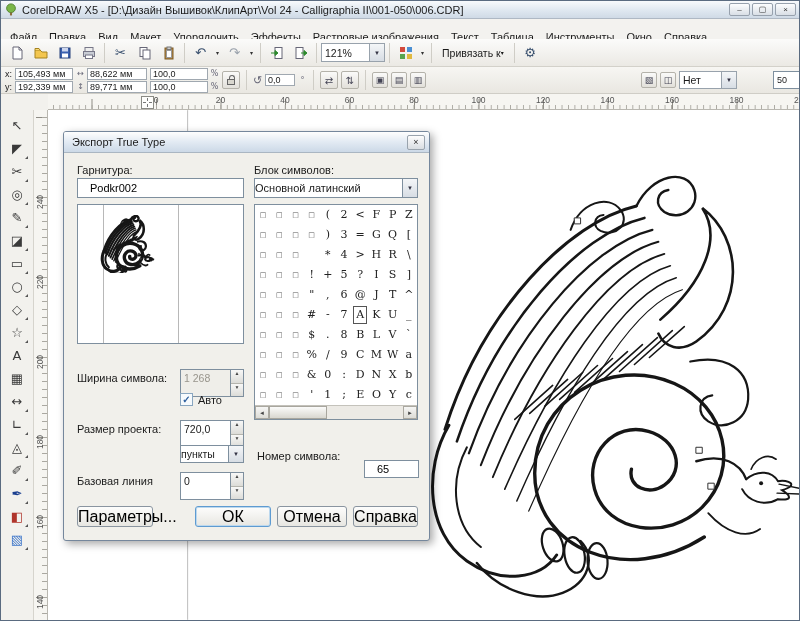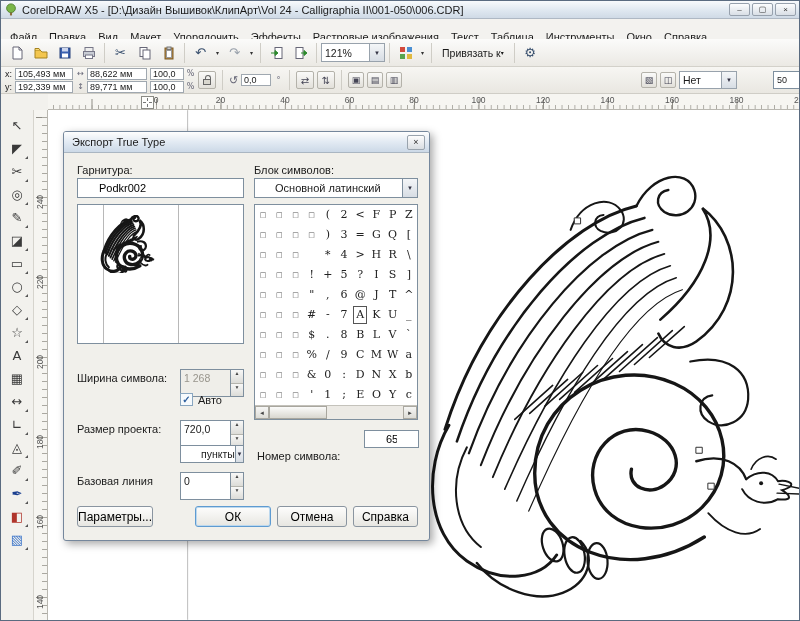--- a/index.html
+++ b/index.html
@@ -39,21 +39,21 @@
 
   
   .propbar{position:absolute;left:0;top:66px;right:0;height:27px;
     background:linear-gradient(#f7f6f3,#e9e7e1);border-bottom:1px solid #cfcdc6;
     display:flex;align-items:center;padding:0 4px;gap:3px;z-index:40}
   .pb-col{display:flex;flex-direction:column;gap:1px}
   .pb-row{display:flex;align-items:center;gap:2px}
   .pb-lbl{font-size:9px;width:8px;color:#222}
   .pb-ic{font-size:8px;color:#667;width:9px;text-align:center;font-family:"DejaVu Sans",sans-serif}
   .pb-field{height:12px;line-height:10px;font-size:9px;background:#fff;border:1px solid #a0a8b0;padding:0 2px;white-space:nowrap}
-  .w58{width:58px}.w60{width:60px}.w34{width:34px}.w30{width:30px}
+  .w58{width:58px}.w60{width:60px}.w34{width:58px}.w30{width:30px}
   .pb-btn{width:18px;height:18px;border:1px solid #b4b2aa;border-radius:2px;background:linear-gradient(#fafaf9,#e2e0da);
     display:flex;align-items:center;justify-content:center;font-size:10px;color:#445;font-family:"DejaVu Sans",sans-serif}
   .pb-btn.small{width:16px;height:16px;font-size:9px}
   .lockg{position:relative;width:8px;height:6px;border:1px solid #666;background:#d9d7cf;margin-top:4px}
   .lockg::before{content:"";position:absolute;top:-5px;left:1px;width:4px;height:4px;border:1px solid #666;
     border-bottom:none;border-radius:3px 3px 0 0}
   .pb-right{display:flex;align-items:center;gap:3px;margin-left:auto;margin-right:58px}
   .pb-clip{position:absolute;left:772px;top:4px;width:44px;height:18px;display:flex}
   .pb-clip .spin-val{font-size:9px}
 
@@ -90,41 +90,41 @@
 
   
   .dialog{position:absolute;left:62px;top:130px;width:367px;height:410px;background:#f1f0eb;
     border:1px solid #75879c;border-radius:3px;box-shadow:3px 3px 9px rgba(0,0,0,.35);z-index:50}
   .dlg-title{position:absolute;left:0;top:0;right:0;height:21px;border-radius:2px 2px 0 0;
     background:linear-gradient(#fefefe,#e2eaf3 50%,#ccd9e7);border-bottom:1px solid #aab6c2;
     display:flex;align-items:center;padding:0 8px;font-size:11px}
   .dlg-close{position:absolute;right:4px;top:3px;width:18px;height:15px;border:1px solid #99a3ad;border-radius:2px;
     background:linear-gradient(#fdfdfd,#d9dde2);font-size:9px;line-height:13px;text-align:center;color:#333}
   .dlbl{position:absolute;font-size:11px;white-space:nowrap}
-  .dinput{position:absolute;height:20px;background:#fff;border:1px solid #7e8f9e;font-size:11px;padding:2px 21px;
+  .dinput{position:absolute;height:20px;background:#fff;border:1px solid #7e8f9e;font-size:11px;padding:2px 12px;
     font-family:"Liberation Sans",sans-serif}
   .preview{position:absolute;left:13px;top:72px;width:167px;height:140px;background:#fff;border:1px solid #7e8f9e}
   .pline{position:absolute;top:0;bottom:0;width:1px;background:#b8b8b8}
   .glyph-mini{position:absolute;left:22px;top:10px}
   .spin{position:absolute;height:28px;display:flex}
   .spin-val{flex:1;background:#fff;border:1px solid #7e8f9e;border-right:none;font-size:10.5px;padding:1px 3px;line-height:14px}
   .spin-val.disabled{background:#efeee9;color:#98958c}
   .spin-btns{width:14px;display:flex;flex-direction:column;border:1px solid #7e8f9e}
   .sb{flex:1;font-size:5px;line-height:7px;text-align:center;background:linear-gradient(#f8f8f7,#dcdcd8);color:#444}
   .sb+.sb{border-top:1px solid #b5b5ae}
   .dcombo{position:absolute;height:18px;background:#fff;border:1px solid #7e8f9e;display:flex;align-items:center;
-    font-size:10.5px;padding-left:20px}
+    font-size:10.5px;padding-left:0}
   .dcombo.big{height:20px;font-size:11px}
   .dcombo .cbtn{margin-left:auto;width:15px;align-self:stretch;background:linear-gradient(#f4f6f8,#d7dde4);
     border-left:1px solid #7e8f9e;font-size:6px;display:flex;align-items:center;justify-content:center;color:#334}
   .chk{position:absolute;display:flex;align-items:center;gap:5px}
   .chk-box{width:13px;height:13px;background:#f6fafd;border:1px solid #89a6c0;font-size:10px;line-height:11px;
     text-align:center;color:#2d5f9e;font-weight:bold}
   .dbtn{position:absolute;height:21px;border:1px solid #8a95a0;border-radius:3px;
-    background:linear-gradient(#fdfdfc,#e7e6e1);font-size:12px;font-family:"Liberation Sans",sans-serif}
+    background:linear-gradient(#fdfdfc,#e7e6e1);font-size:16px;font-family:"Liberation Sans",sans-serif}
   .dbtn.default{border-color:#5e9bd1;box-shadow:inset 0 0 0 1px #bcd8ee}
   .charbox{position:absolute;left:190px;top:72px;width:164px;height:216px;background:#fff;border:1px solid #7e8f9e}
   .grow{display:flex;height:20px;align-items:center}
   .gcell{width:16.2px;height:20px;text-align:center;font-family:"DejaVu Serif",serif;font-size:11px;line-height:20px;color:#222}
   .gcell.gbox{font-size:7px;color:#555}
   .gcell.gsel{outline:1px solid #555;outline-offset:-2px}
   .gscroll{position:absolute;left:0;right:0;bottom:0;height:14px;background:#eceae5;border-top:1px solid #c4c2bb}
   .garrow{position:absolute;top:0;width:14px;height:13px;font-size:6px;line-height:13px;text-align:center;
     background:linear-gradient(#f6f6f5,#dddcd6);border:1px solid #aaa8a0;color:#444}
   .garrow.left{left:0}.garrow.right{right:0}
@@ -636,21 +636,21 @@
           </div>
         </div>
       <div class="gscroll">
         <span class="garrow left">◄</span>
         <span class="gthumb"></span>
         <span class="garrow right">►</span>
       </div>
     </div>
 
     <span class="dlbl" style="left:193px;top:318px">Номер символа:</span>
-    <input class="dinput" style="left: 300px; top: 298px; width: 55px; height: 18px;" readonly="" value="65">
+    <input class="dinput" style="left: 300px; top: 328px; width: 55px; height: 18px;" readonly="" value="65">
 
     <button class="dbtn" style="left:13px;top:374px;width:76px">Параметры...</button>
     <button class="dbtn default" style="left:131px;top:374px;width:76px">ОК</button>
     <button class="dbtn" style="left:213px;top:374px;width:70px">Отмена</button>
     <button class="dbtn" style="left:289px;top:374px;width:65px">Справка</button>
   </div>
 
 </div>
 
 </body></html>

